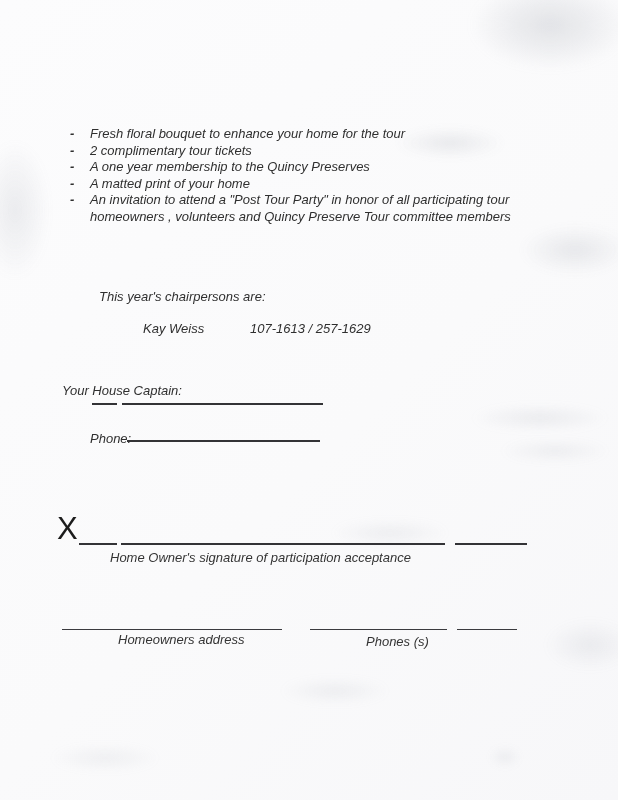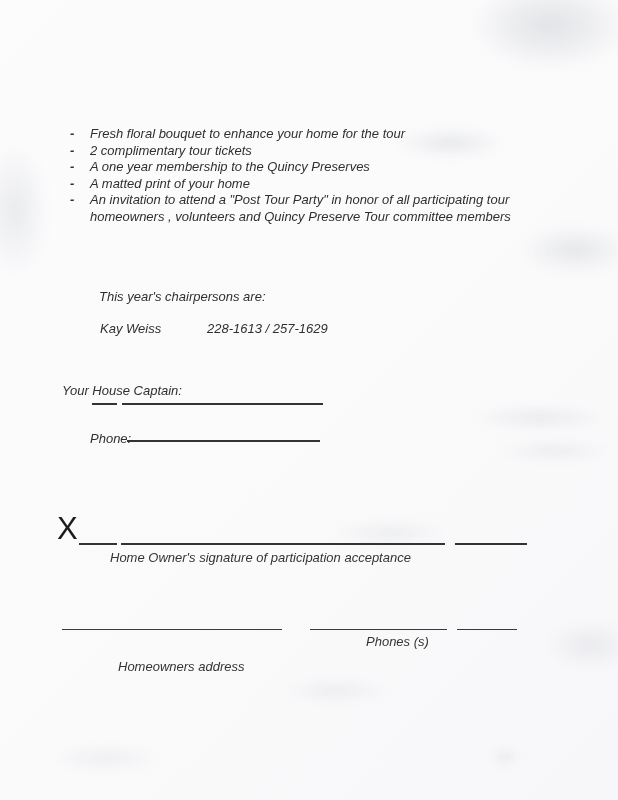--- a/index.html
+++ b/index.html
@@ -60,21 +60,21 @@
     font-size: 13px;
     margin-left: 37px;
   }
   .chairs {
     left: 100px;
     top: 319px;
     font-size: 13px;
     line-height: 19px;
   }
   .chair-row { display: flex; }
-  .chair-name { width: 107px; flex: 0 0 107px; }
+  .chair-name { width: 107px; flex: 0 0 107px; margin-left: 43px; }
 
   .house-captain {
     left: 62px;
     top: 362px;
     font-size: 13px;
     margin-top: 21px;
   }
 
   .rule {
     position: absolute;
@@ -142,37 +142,37 @@
       <span class="bullet-marker">-</span>
       <span class="bullet-text">An invitation to attend a "Post Tour Party" in honor of all participating tour homeowners , volunteers and Quincy Preserve Tour committee members</span>
     </div>
   </div>
 
 
   <div class="abs chair-heading">This year's chairpersons are:</div>
   <div class="abs chairs">
     <div class="chair-row">
       <span class="chair-name">Kay Weiss</span>
-      <span class="chair-phones">228-1613 / 257-1629</span>
+      <span class="chair-phones">107-1613 / 257-1629</span>
     </div>
   </div>
 
   <div class="abs house-captain">Your House Captain:</div>
 
   <div class="rule" style="left:92px; top:403px; width:25px;"></div>
   <div class="rule" style="left:122px; top:403px; width:201px;"></div>
 
   <div class="abs phone-label">Phone:</div>
   <div class="rule" style="left:127px; top:440px; width:193px;"></div>
 
   <div class="abs sig-x">X</div>
   <div class="rule" style="left:79px; top:543px; width:38px;"></div>
   <div class="rule" style="left:121px; top:543px; width:324px;"></div>
   <div class="rule" style="left:455px; top:543px; width:72px;"></div>
   <div class="abs caption" style="left:62px; top:551px;">Home Owner's signature of participation acceptance</div>
 
   <div class="rule thin" style="left:62px; top:629px; width:220px;"></div>
   <div class="rule thin" style="left:310px; top:629px; width:137px;"></div>
   <div class="rule thin" style="left:457px; top:629px; width:60px;"></div>
-  <div class="abs caption" style="left:70px; top:660px;">Homeowners address</div>
+  <div class="abs caption" style="left:70px; top:633px;">Homeowners address</div>
   <div class="abs caption" style="left:318px; top:635px;">Phones (s)</div>
 
 </div>
 
 </body></html>

